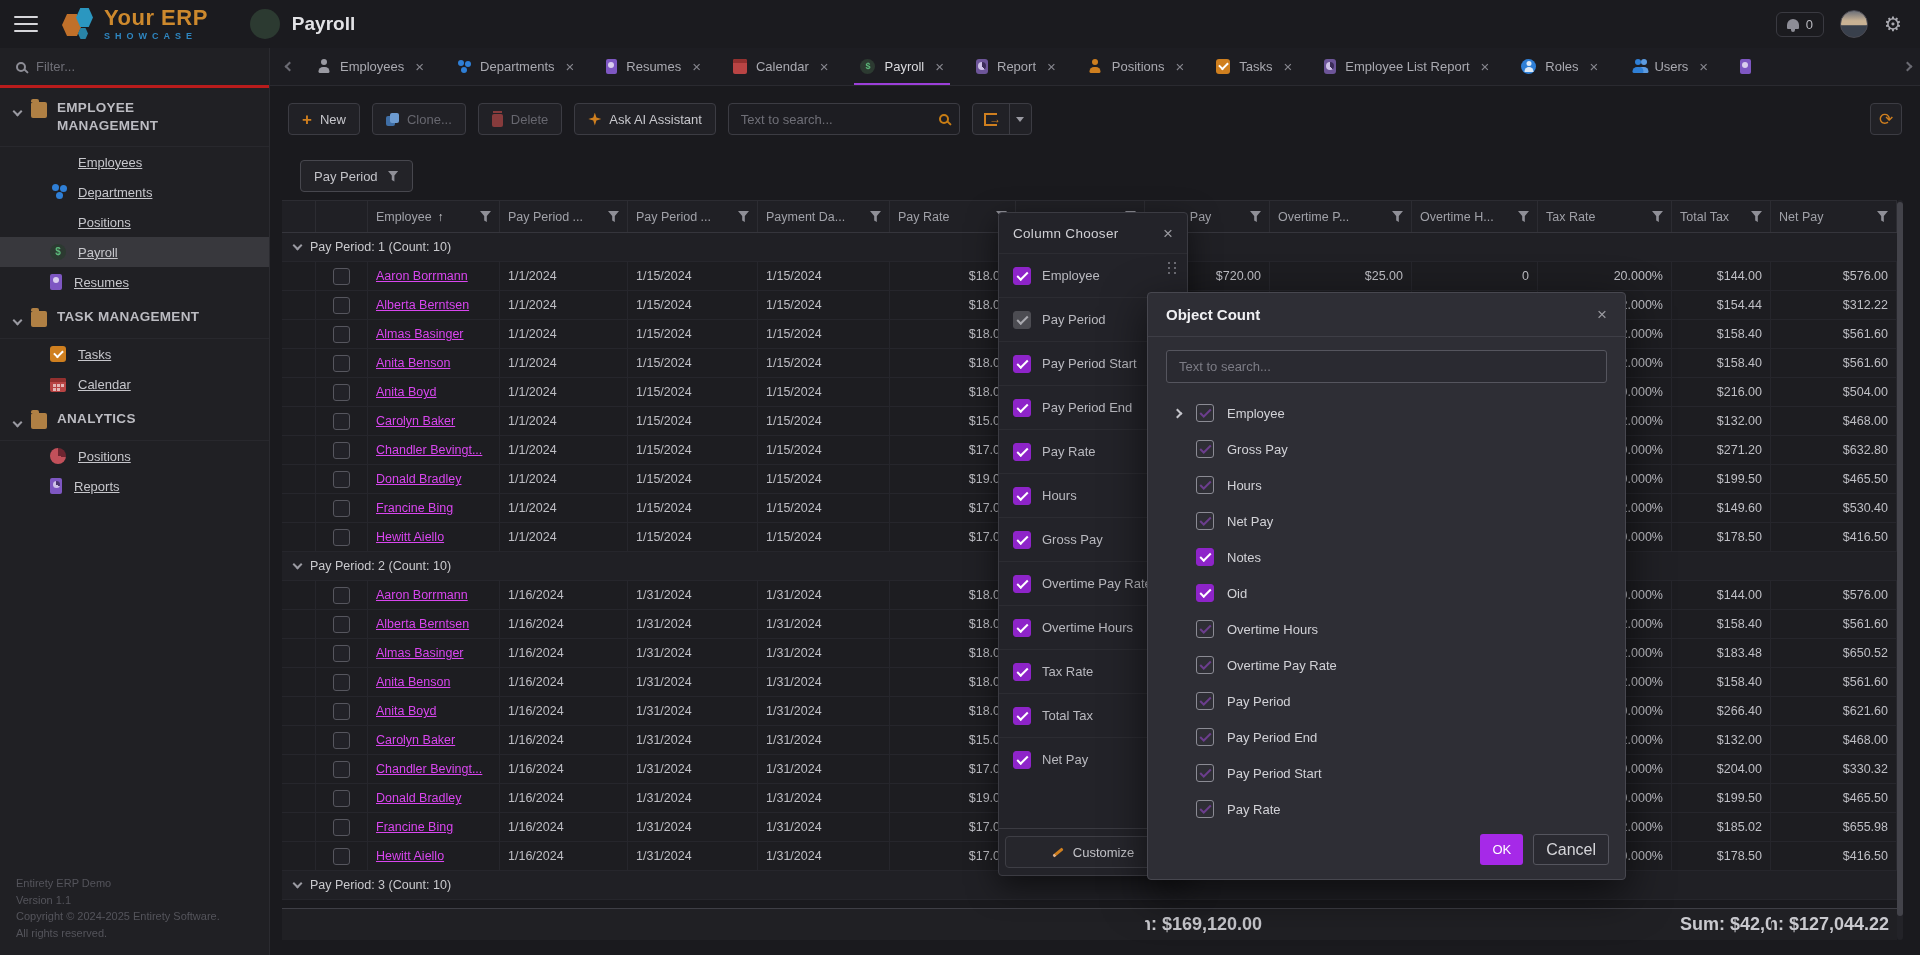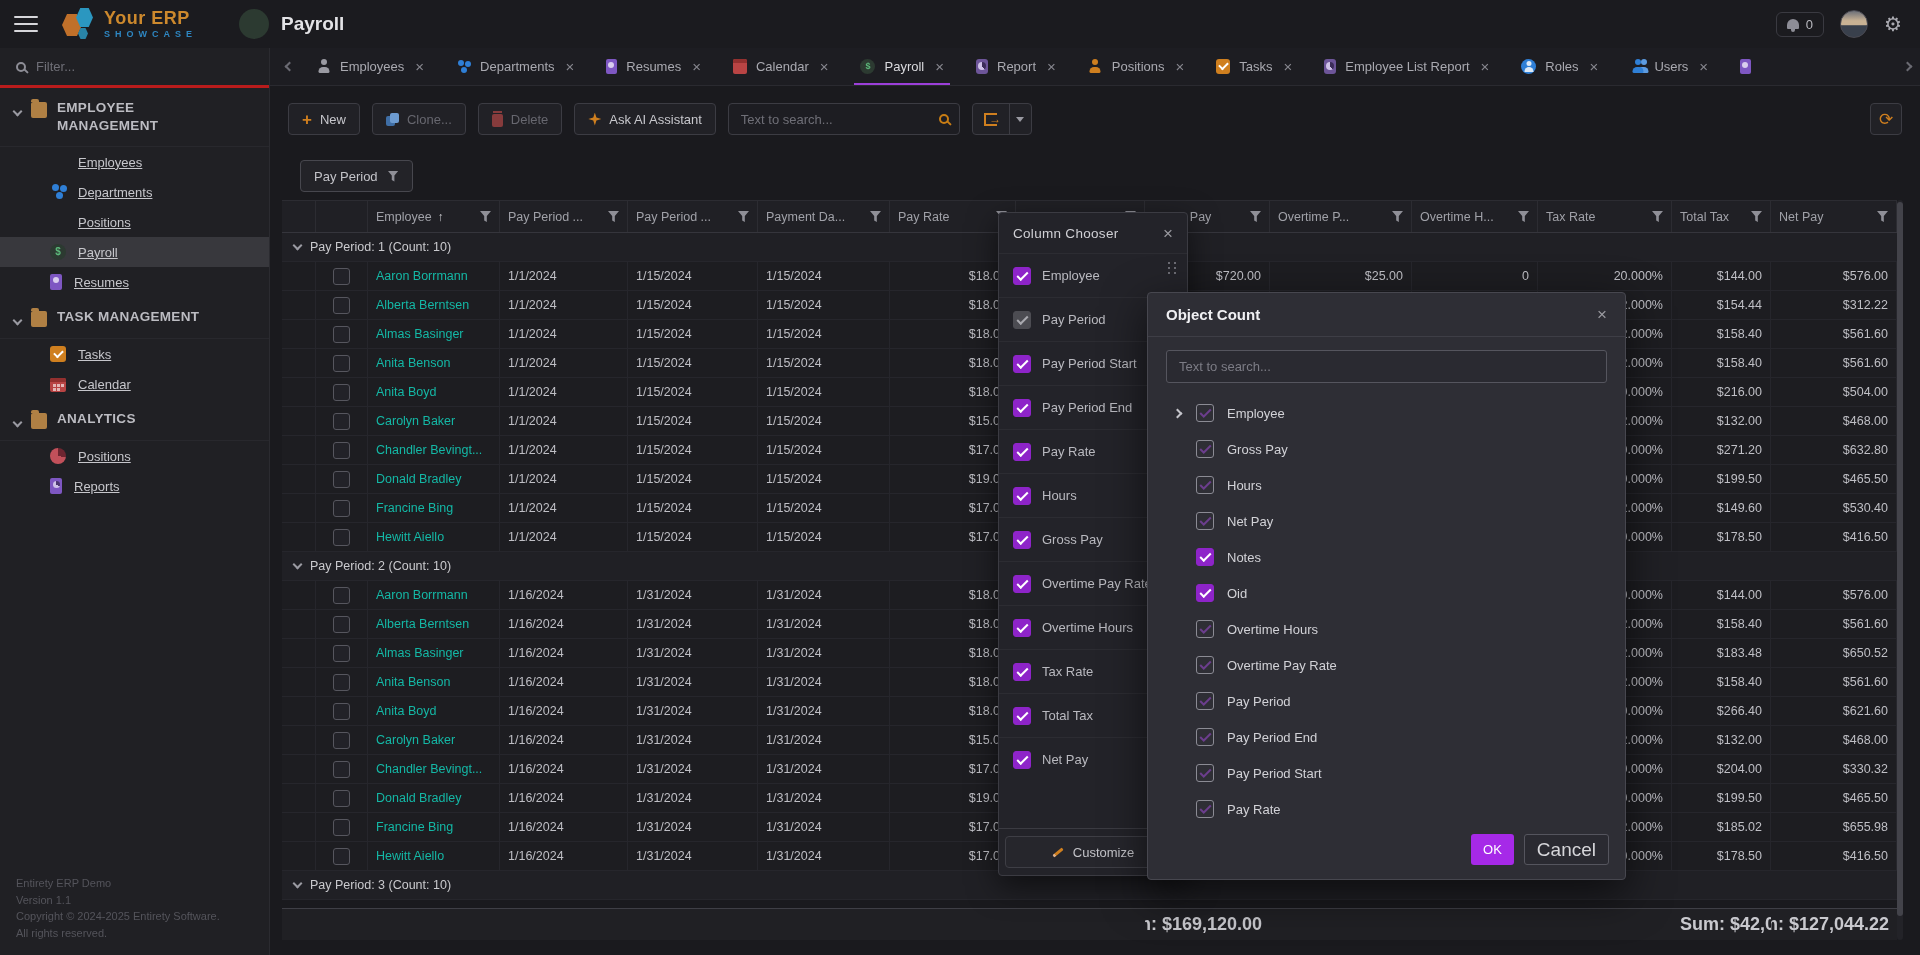--- a/index.html
+++ b/index.html
@@ -11,21 +11,21 @@
   .topbar { position:absolute; left:0; top:0; right:0; height:48px; background:#1b1b1f; display:flex; align-items:center; z-index:40; }
   .burger { width:24px; height:16px; margin-left:14px; display:flex; flex-direction:column; justify-content:space-between; cursor:pointer; }
   .burger span { display:block; height:2px; background:#d6d6da; border-radius:1px; }
   .logo { display:flex; align-items:center; margin-left:24px; gap:8px; }
   .hexwrap { position:relative; width:34px; height:36px; }
   .hex { position:absolute; clip-path:polygon(25% 0,75% 0,100% 50%,75% 100%,25% 100%,0 50%); }
   .hex.h1 { width:20px; height:22px; background:#c0702a; left:0; top:8px; }
   .hex.h2 { width:17px; height:19px; background:#2b97c0; left:14px; top:2px; }
   .hex.h3 { width:10px; height:11px; background:#2b97c0; left:16px; top:22px; opacity:.85; }
   .logotext { display:flex; flex-direction:column; line-height:1; }
-  .logo-primary { font-size:18px; font-weight:800; color:#cd892d; letter-spacing:.5px; }
+  .logo-primary { font-size:22px; font-weight:800; color:#cd892d; letter-spacing:.5px; }
   .logo-secondary { font-size:9px; font-weight:700; color:#2e86c1; letter-spacing:5px; margin-top:3px; }
   .pageid { display:flex; align-items:center; gap:12px; margin-left:42px; }
   .pageicon { width:30px; height:30px; border-radius:50%; background:#2c3a31; color:#5cb87a; font-weight:700; font-size:15px; display:flex; align-items:center; justify-content:center; }
   .page-title { font-size:19px; font-weight:600; color:#e3e3e6; }
   .topright { margin-left:auto; display:flex; align-items:center; gap:16px; margin-right:18px; }
   .bellbox { display:flex; align-items:center; gap:7px; border:1px solid #3a3a41; border-radius:6px; padding:4px 10px; cursor:pointer; }
   .i-bell { position:relative; width:12px; height:10px; background:#8d8d96; border-radius:6px 6px 1px 1px; }
   .i-bell::after { content:""; position:absolute; left:4px; bottom:-3px; width:4px; height:3px; background:#8d8d96; border-radius:0 0 2px 2px; }
   .bellcount { color:#b9b9bf; font-size:13px; }
   .avatar { width:28px; height:28px; border-radius:50%; background:linear-gradient(180deg,#6b6f78 0%,#c9b294 38%,#c9b294 55%,#39404c 56%,#39404c 100%); border:1px solid #4a4a52; cursor:pointer; }
@@ -153,21 +153,21 @@
   [data-col="gross"]{ width:125px; flex:none; }
   [data-col="opr"] { width:142px; flex:none; }
   [data-col="oh"]  { width:126px; flex:none; }
   [data-col="tax"] { width:134px; flex:none; }
   [data-col="total"]{ width:99px; flex:none; }
   [data-col="net"] { width:126px; flex:none; }
   .gbody { width:1615px; }
   .drow { display:flex; height:29px; background:#1d1d21; border-bottom:1px solid #26262c; }
   .dcell { display:flex; align-items:center; padding:0 8px; border-right:1px solid #26262c; font-size:12.5px; color:#bfbfc5; overflow:hidden; white-space:nowrap; }
   .dcell.num { justify-content:flex-end; }
-  .dcell.emp span { color:#14b8a6; cursor:pointer; }
+  .dcell.emp span { text-decoration:underline; color:#d946ef; cursor:pointer; }
   .gcb { width:17px; height:17px; border:1px solid #56565e; border-radius:3px; background:#222228; margin:auto; cursor:pointer; }
   .grow { display:flex; align-items:center; gap:9px; height:29px; background:#202025; border-bottom:1px solid #26262c; padding-left:12px; color:#cacace; font-size:12.5px; }
   .grow .chev { border-color:#9a9aa2; transform:rotate(45deg); margin-top:-3px; }
   .vscroll { position:absolute; right:0; top:48px; width:6px; height:740px; background:#232328; border-radius:3px; }
   .vscroll .thumb { position:absolute; left:0; right:0; top:2px; height:714px; background:#43434a; border-radius:3px; }
   .gfoot { position:absolute; left:0; top:756px; width:1615px; height:32px; display:flex; background:#202024; border-top:1px solid #3f3f46; }
   .fcell { display:flex; align-items:center; padding:0 8px; font-size:18px; font-weight:700; color:#c9c9ce; overflow:hidden; white-space:nowrap; }
   .fcell.num { justify-content:flex-end; }
 
   
@@ -203,21 +203,21 @@
   .dialog-search input::placeholder { color:#7c7c85; }
   .tree { flex:1; padding:8px 0 0 26px; overflow:hidden; }
   .titem { display:flex; align-items:center; gap:0; height:36px; cursor:pointer; }
   .texp { width:22px; display:flex; align-items:center; visibility:hidden; }
   .titem.has-exp .texp { visibility:visible; }
   .texp .chev { border-color:#c5c5cb; }
   .titem .cb { margin-right:13px; }
   .titem .tlabel { color:#d2d2d7; font-size:13px; }
   .dialog-foot { display:flex; justify-content:flex-end; gap:10px; padding:12px 16px 14px 16px; }
   .btn-ok { min-width:42px; height:31px; background:#a629e8; border:none; border-radius:3px; color:#fff; font-size:13px; font-family:inherit; padding:0 12px; cursor:pointer; }
-  .btn-cancel { min-width:64px; height:31px; background:#2a2a31; border:1px solid #55555e; border-radius:3px; color:#d6d6da; font-size:19px; font-family:inherit; padding:0 12px; cursor:pointer; }
+  .btn-cancel { min-width:64px; height:31px; background:#2a2a31; border:1px solid #55555e; border-radius:3px; color:#d6d6da; font-size:16px; font-family:inherit; padding:0 12px; cursor:pointer; }
 </style>
 </head>
 <body>
 
 <div class="page">
 
   <header class="topbar">
     <div class="burger">
         <span></span>
         <span></span>

